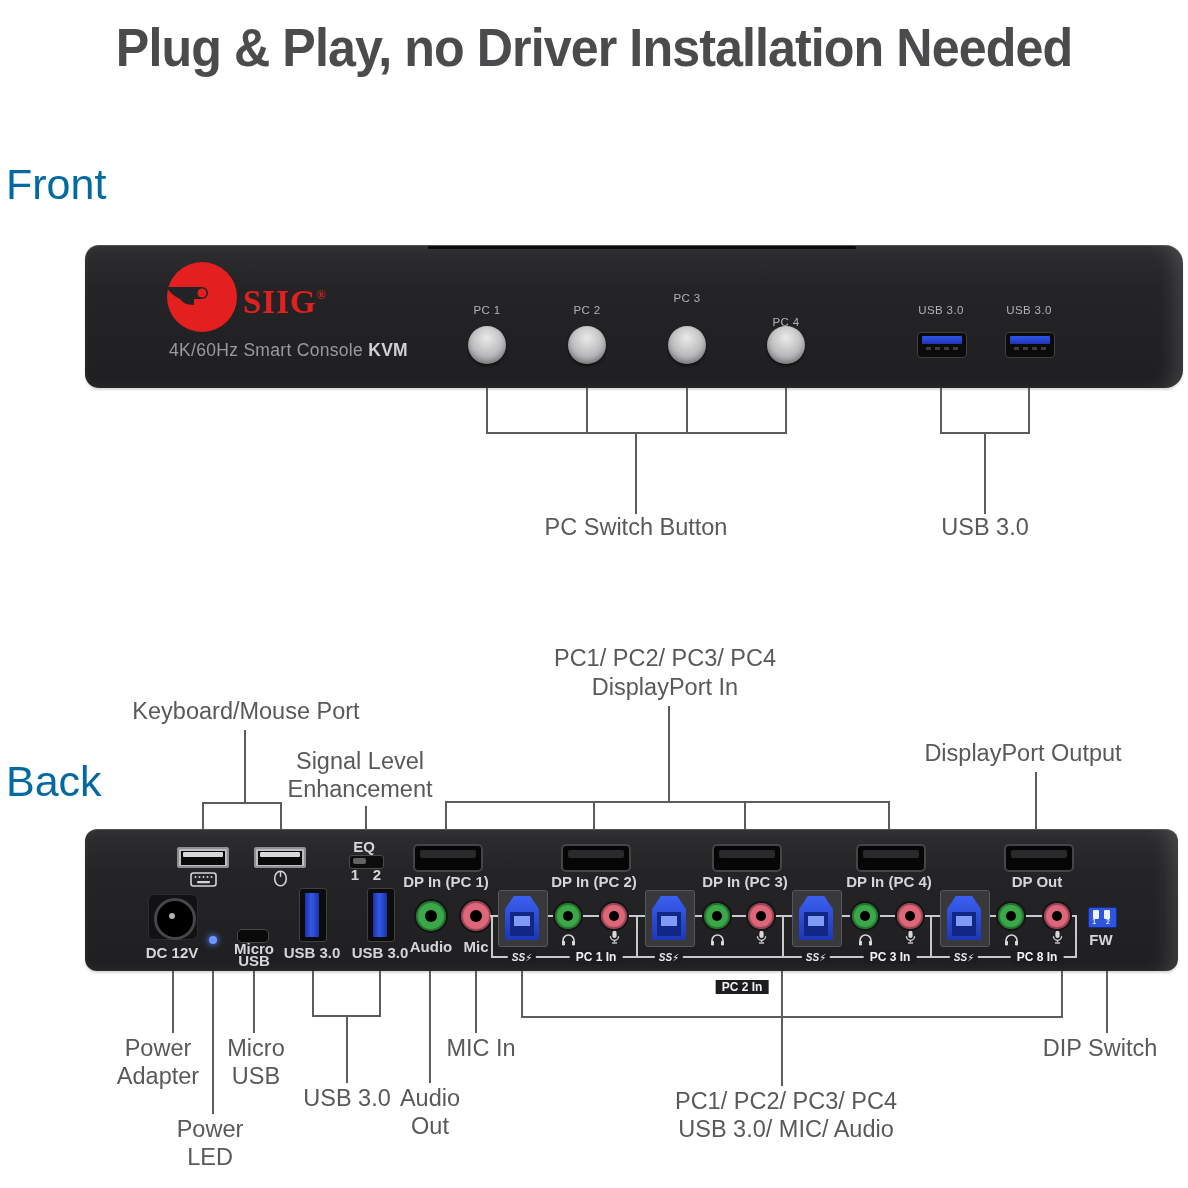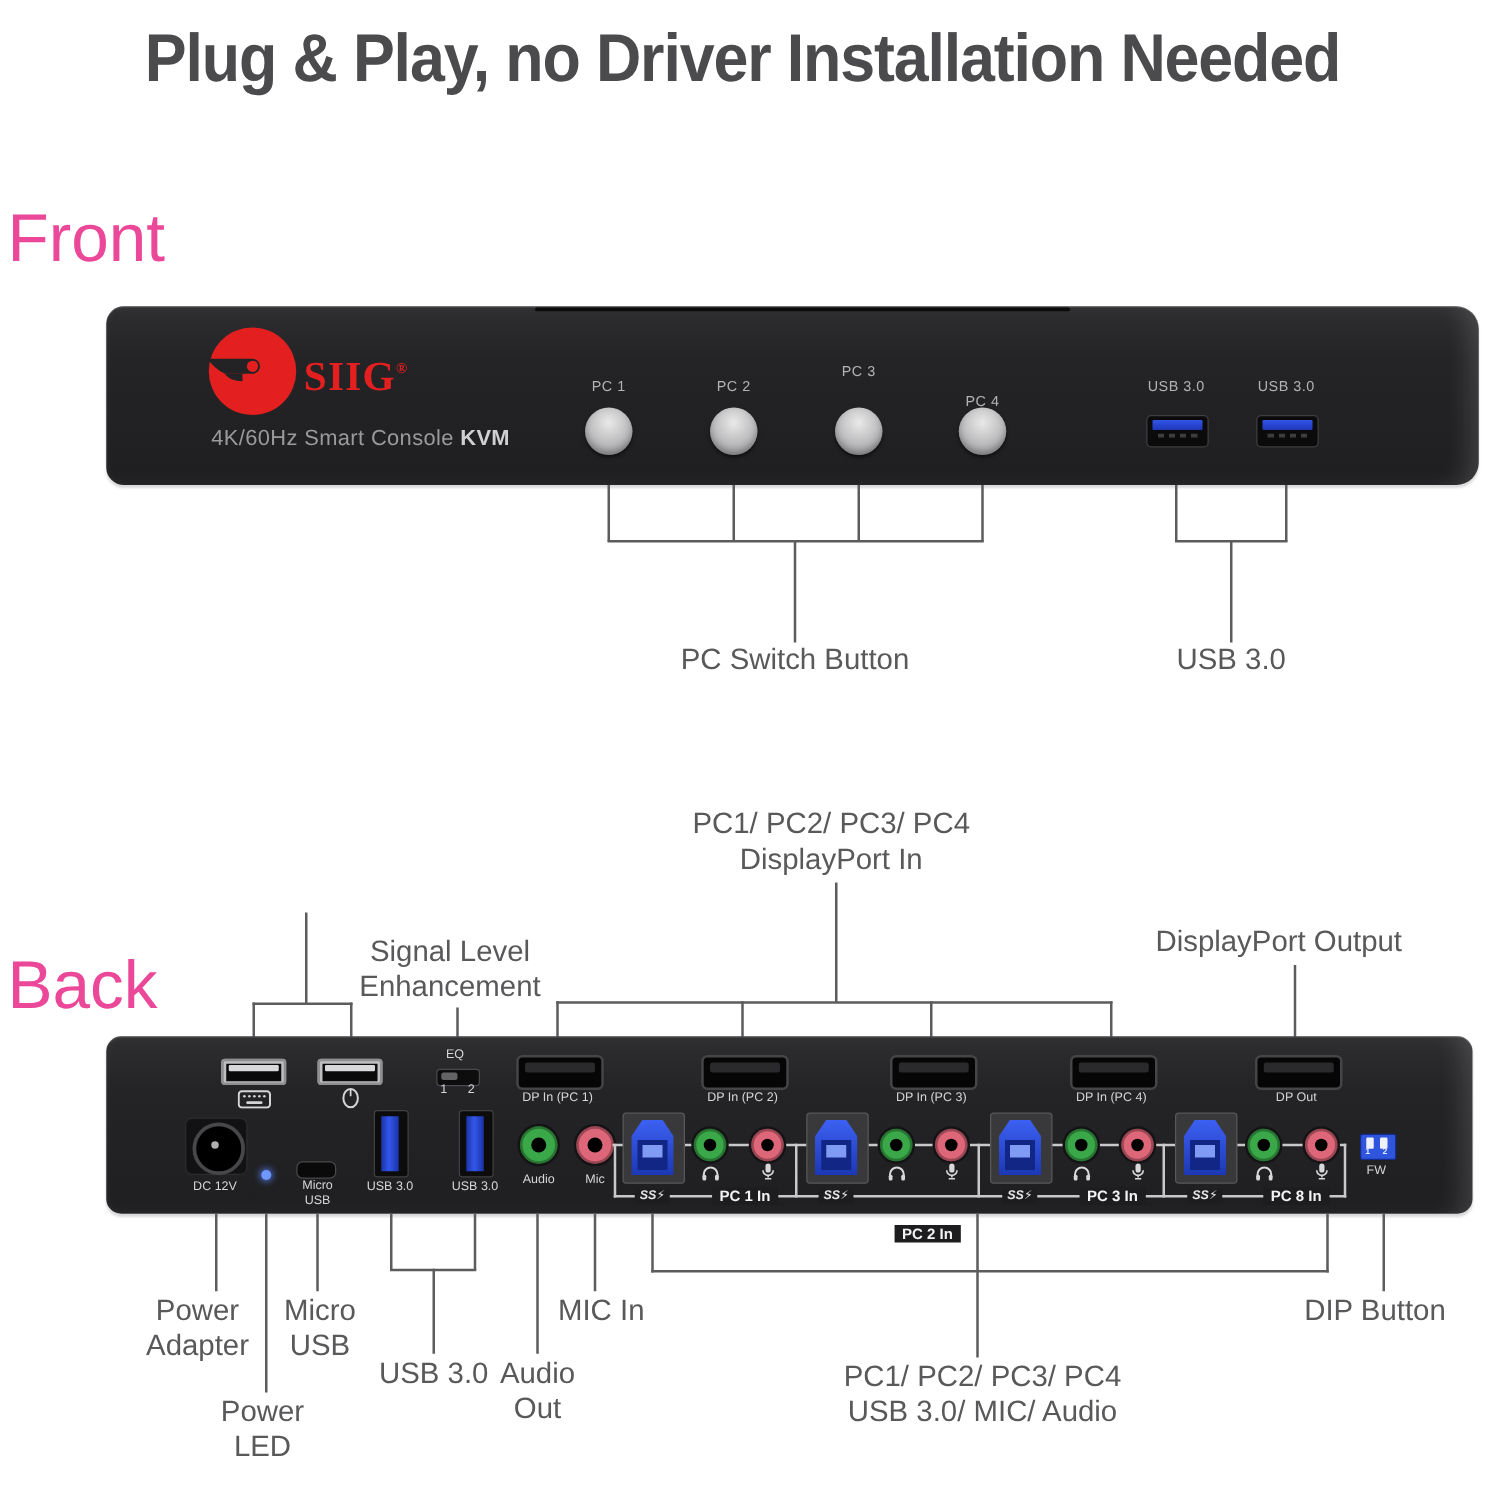--- a/index.html
+++ b/index.html
@@ -1,29 +1,29 @@
 <!DOCTYPE html>
 <html><head>
 <meta charset="utf-8">
 <style>
   html,body{margin:0;padding:0;background:#fff}
   .canvas{position:relative;width:1188px;height:1188px;background:#fff;overflow:hidden;
           font-family:"Liberation Sans","DejaVu Sans",sans-serif}
   .abs{position:absolute}
   .title{position:absolute;top:16px;left:0;width:100%;text-align:center;font-size:54px;
          font-weight:700;color:#4b4b4d;letter-spacing:-1px;transform:scaleX(.93)}
-  .section{position:absolute;font-size:54px;color:#ec4899}
+  .section{position:absolute;font-size:43px;color:#0369a1}
   .device{position:absolute;background:linear-gradient(180deg,#2e2e30 0%,#242427 30%,#1f1f21 100%);
           box-shadow:inset 0 1px 0 rgba(255,255,255,.14),
                      inset -16px 0 20px -8px rgba(255,255,255,.14),
                      inset 3px 0 8px -3px rgba(255,255,255,.06),
                      0 2px 2px rgba(0,0,0,.15)}
   .cl{position:absolute;background:#5c5c5e}
   .co{position:absolute;transform:translateX(-50%);font-size:23.5px;color:#59595b;white-space:nowrap}
-  .plabel{position:absolute;transform:translateX(-50%);font-size:10px;font-weight:400;
+  .plabel{position:absolute;transform:translateX(-50%);font-size:15px;font-weight:700;
           color:#d6d6d8;white-space:nowrap}
   .flabel{position:absolute;transform:translateX(-50%);font-size:11.5px;color:#b2b2b4;
           letter-spacing:.4px;white-space:nowrap}
   .groove{position:absolute;left:428px;top:246px;width:428px;height:3px;background:#0b0b0c;border-radius:2px}
   .brand{position:absolute;left:243px;top:284px;font-family:"Liberation Serif","DejaVu Serif",serif;
          font-weight:700;font-size:33px;color:#e3201f;letter-spacing:1px}
   .brand sup{font-size:12px;vertical-align:14px}
   .tagline{position:absolute;left:169px;top:340px;font-size:17.5px;color:#9a9a9c;letter-spacing:.3px}
   .tagline b{color:#d0d0d2}
   .pcbtn{position:absolute;width:38px;height:38px;border-radius:50%;
@@ -120,20 +120,21 @@
   <div class="co" style="left:636px;top:514px">PC Switch Button</div>
 
   <div class="cl" style="left:940px;top:388px;width:2px;height:45px"></div>
   <div class="cl" style="left:1028px;top:388px;width:2px;height:45px"></div>
   <div class="cl" style="left:940px;top:432px;width:90px;height:2px"></div>
   <div class="cl" style="left:984px;top:432px;width:2px;height:82px"></div>
   <div class="co" style="left:985px;top:514px">USB 3.0</div>
 
   <div class="section" style="left:6px;top:757px">Back</div>
 
+  <div class="co" style="left:246px;top:698px">Keyboard/Mouse Port</div>
   <div class="cl" style="left:244px;top:730px;width:2px;height:73px"></div>
   <div class="cl" style="left:202px;top:802px;width:80px;height:2px"></div>
   <div class="cl" style="left:202px;top:802px;width:2px;height:28px"></div>
   <div class="cl" style="left:280px;top:802px;width:2px;height:28px"></div>
 
   <div class="co" style="left:360px;top:748px">Signal Level</div>
   <div class="co" style="left:360px;top:776px">Enhancement</div>
   <div class="cl" style="left:365px;top:806px;width:2px;height:24px"></div>
 
   <div class="co" style="left:665px;top:645px">PC1/ PC2/ PC3/ PC4</div>
@@ -392,15 +393,15 @@
   <div class="co" style="left:481px;top:1035px">MIC In</div>
 
   <div class="cl" style="left:521px;top:971px;width:2px;height:47px"></div>
   <div class="cl" style="left:1061px;top:971px;width:2px;height:47px"></div>
   <div class="cl" style="left:521px;top:1016px;width:542px;height:2px"></div>
   <div class="cl" style="left:781px;top:971px;width:2px;height:115px"></div>
   <div class="co" style="left:786px;top:1088px">PC1/ PC2/ PC3/ PC4</div>
   <div class="co" style="left:786px;top:1116px">USB 3.0/ MIC/ Audio</div>
 
   <div class="cl" style="left:1106px;top:971px;width:2px;height:62px"></div>
-  <div class="co" style="left:1100px;top:1035px">DIP Button</div>
+  <div class="co" style="left:1100px;top:1035px">DIP Switch</div>
 
 </div>
 
 </body></html>

